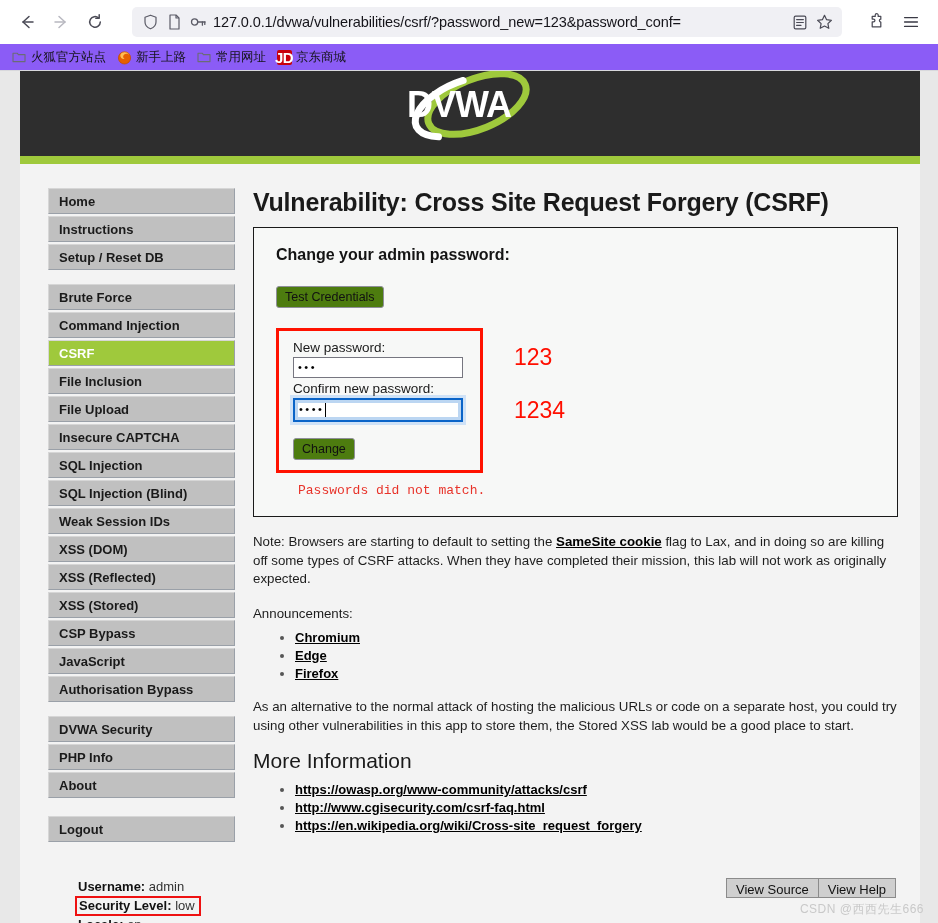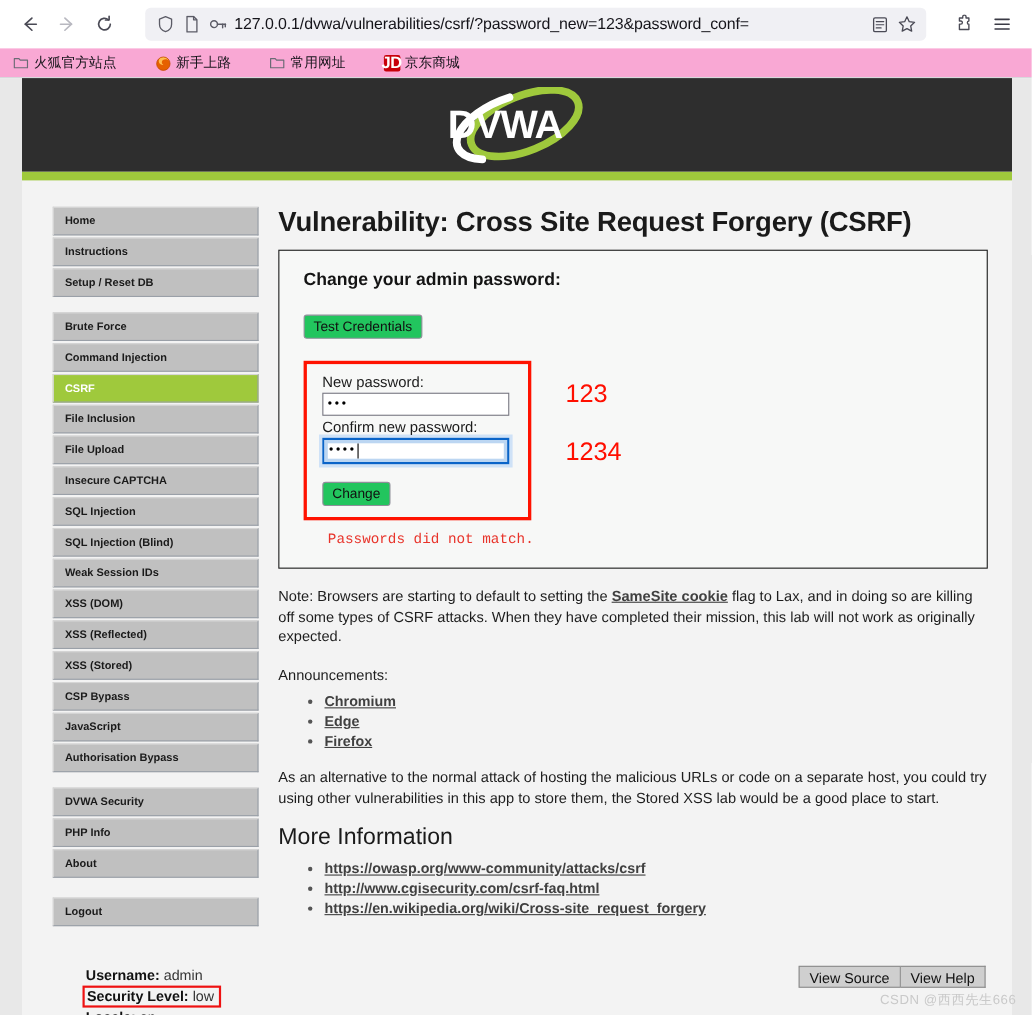--- a/index.html
+++ b/index.html
@@ -62,22 +62,21 @@
   }
 
   .chrome-right {
     display: flex; align-items: center; flex: none; margin-left: 8px;
   }
 
   .bookmarks {
     height: 26px;
     display: flex;
     padding: 0 6px 0 6px;
-    background: #f9a8d4;
-    gap: 24px;
+    background: #8b5cf6;
   }
   .bm {
     display: flex; align-items: center;
     padding: 2px 5px;
     border-radius: 3px;
     font-size: 12.5px;
     color: #15141a;
     white-space: nowrap;
   }
   .bm-ico {
@@ -110,21 +109,21 @@
     top: 0;
     width: 900px;
     height: 853px;
     background: #f3f3f3;
   }
 
   .dvwa-header {
     height: 85px;
     background: #2e2e2e;
     display: flex;
-    align-items: center;
+    align-items: flex-start;
     justify-content: center;
     position: relative;
   }
   .green-bar { height: 8px; background: #9fc93c; }
 
   .logo-wrap { position: relative; width: 170px; height: 70px; }
   .logo-wrap svg { display:block; }
 
   .content-wrap {
     display: flex;
@@ -139,21 +138,21 @@
     padding-top: 12px;
   }
   .menu-group { margin-bottom: 14px; }
   .menu-item {
     display: block;
     background: #c0c0c0;
     border: 1px solid #9aa0a8;
     border-top-color: #d6d6d6;
     border-left-color: #d6d6d6;
     color: #1a1a1a;
-    font-size: 10px;
+    font-size: 13px;
     font-weight: bold;
     padding: 4px 0 4px 10px;
     margin-bottom: 2px;
     line-height: 17px;
     height: 26px;
     white-space: nowrap;
   }
   .menu-item.active {
     background: #9fc93c;
     color: #ffffff;
@@ -197,21 +196,21 @@
     min-height: 262px;
   }
   .vuln-box h3 {
     font-size: 16px;
     font-weight: bold;
     margin: 4px 0 22px 0;
     color: #141414;
   }
 
   .btn {
-    background: #22c55e;
+    background: #4d7c0f;
     border: 1px solid #8f8f9a;
     border-radius: 3px;
     font-size: 12.5px;
     color: #111;
     padding: 3px 8px;
     font-family: "Liberation Sans", sans-serif;
   }
 
   .form-annotated {
     position: relative;
@@ -283,21 +282,21 @@
     margin-left: 22px;
   }
 
   .para {
     font-size: 13.3px;
     color: #1d1d1d;
     line-height: 18.5px;
     margin: 16px 0 0 0;
   }
   a.gl {
-    color: #404040;
+    color: #000000;
     text-decoration: underline;
     font-weight: bold;
   }
   ul.links {
     margin: 6px 0 0 0;
     padding-left: 42px;
     list-style: disc;
   }
   ul.links li {
     font-size: 13px;

